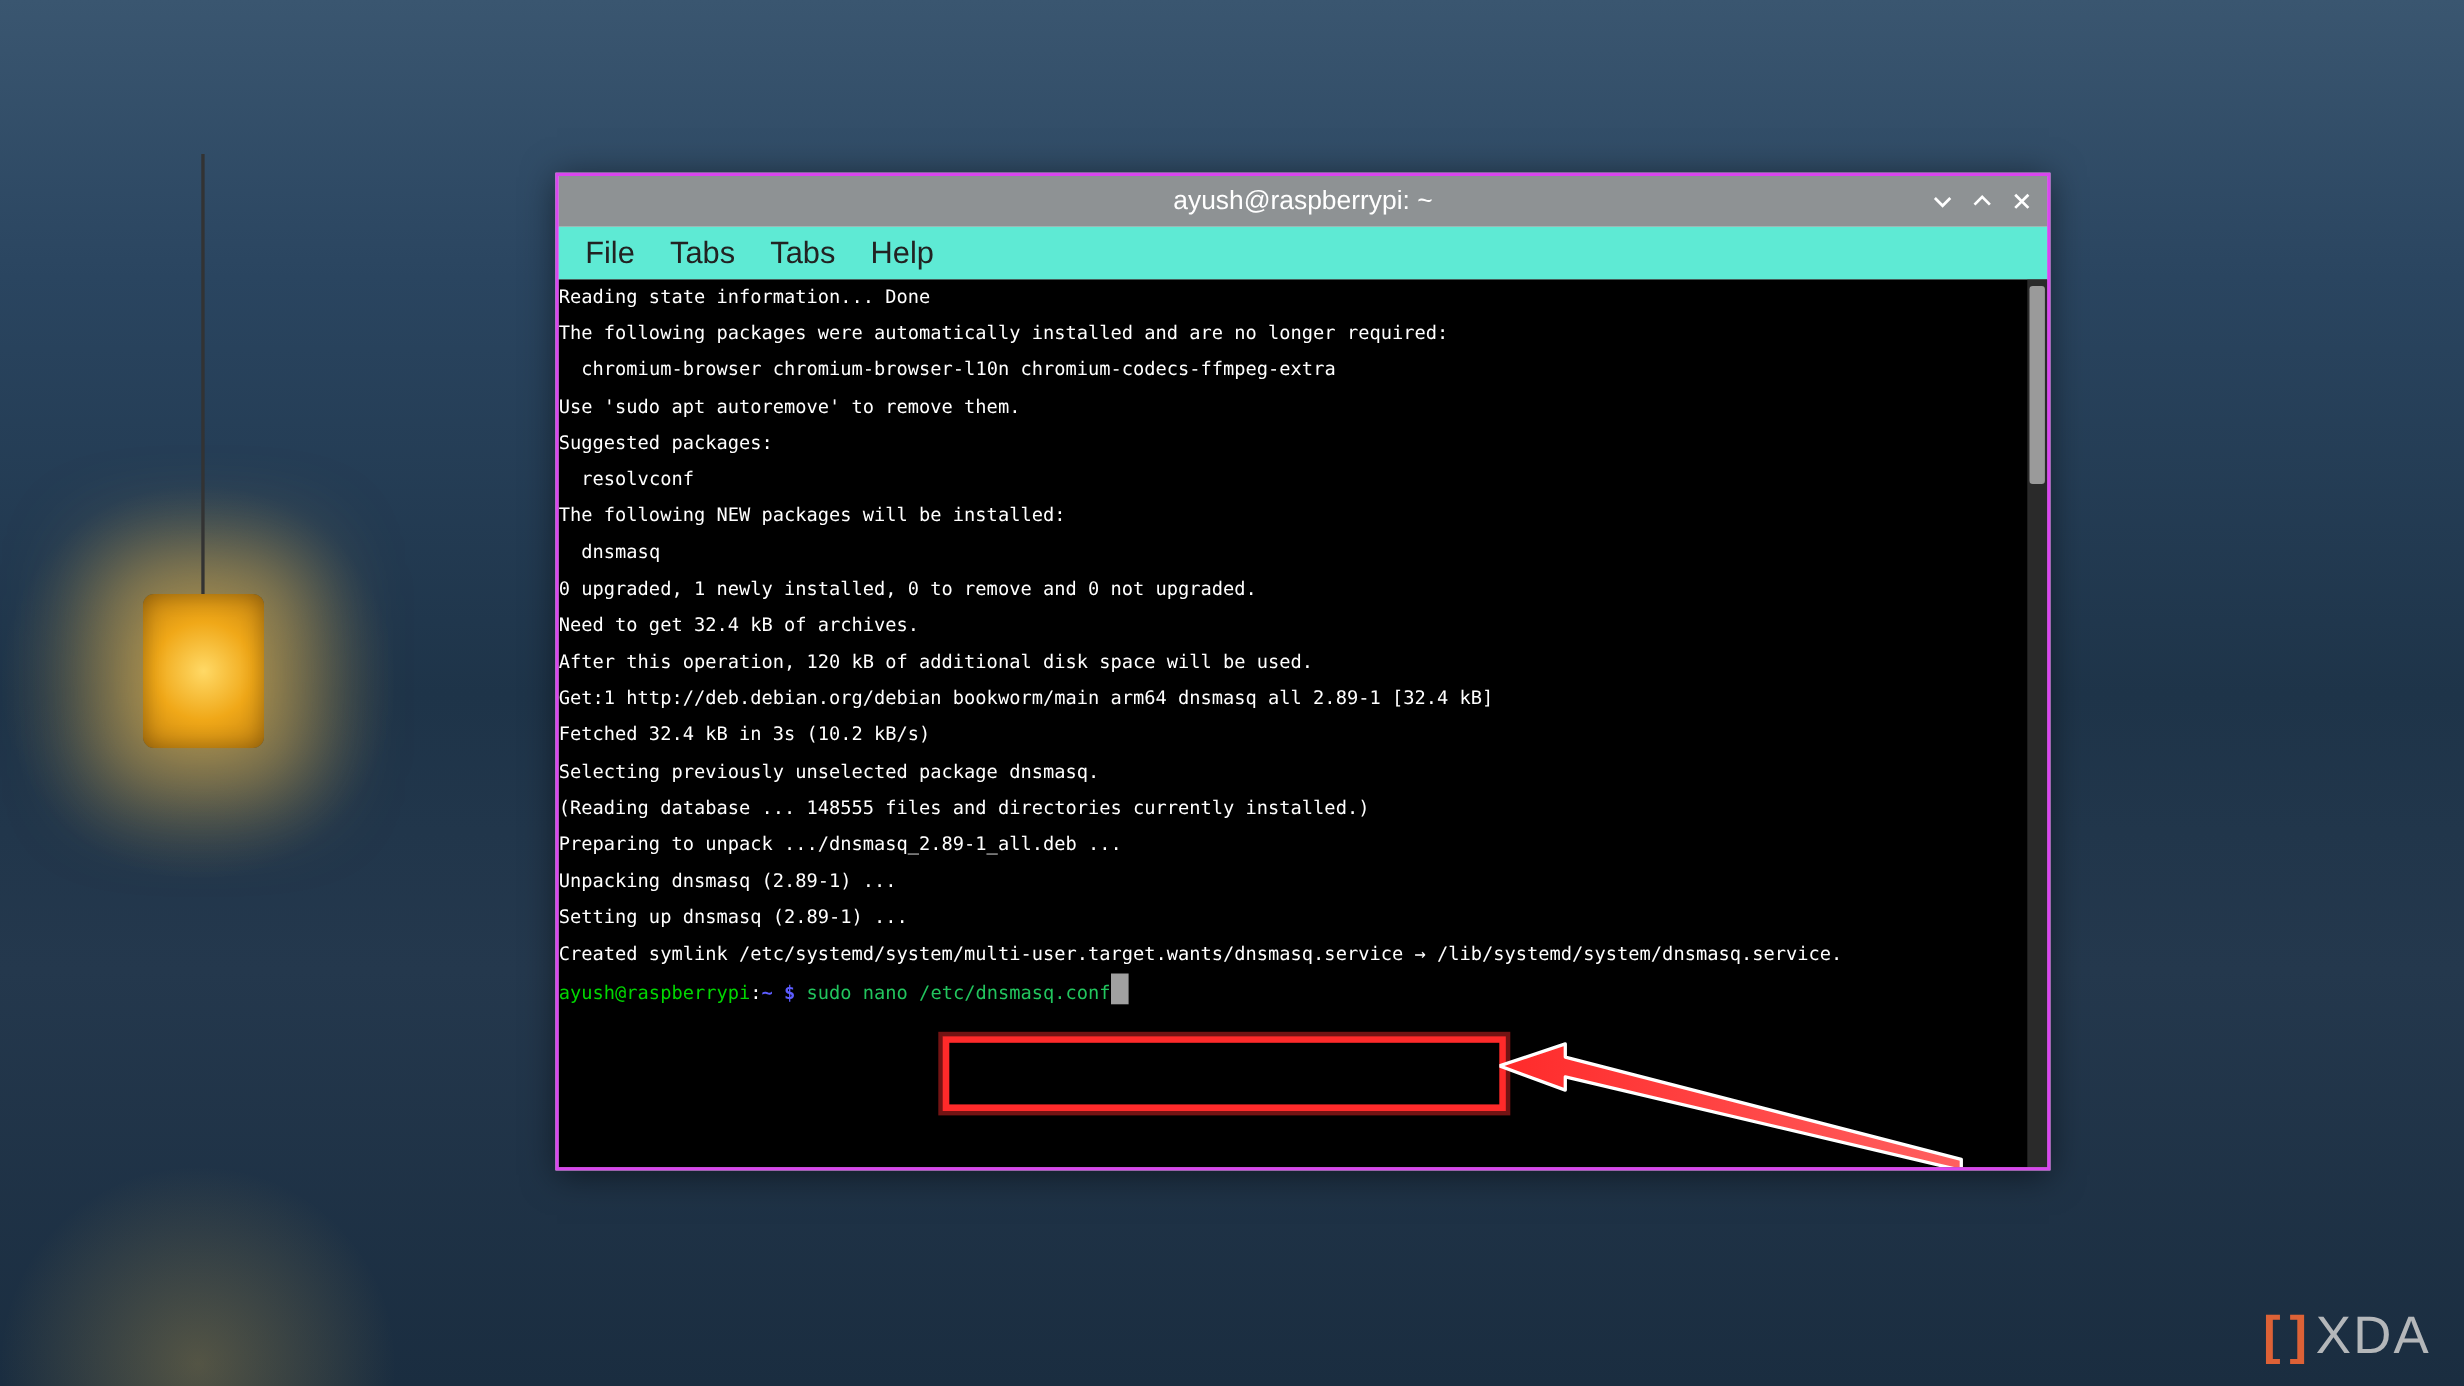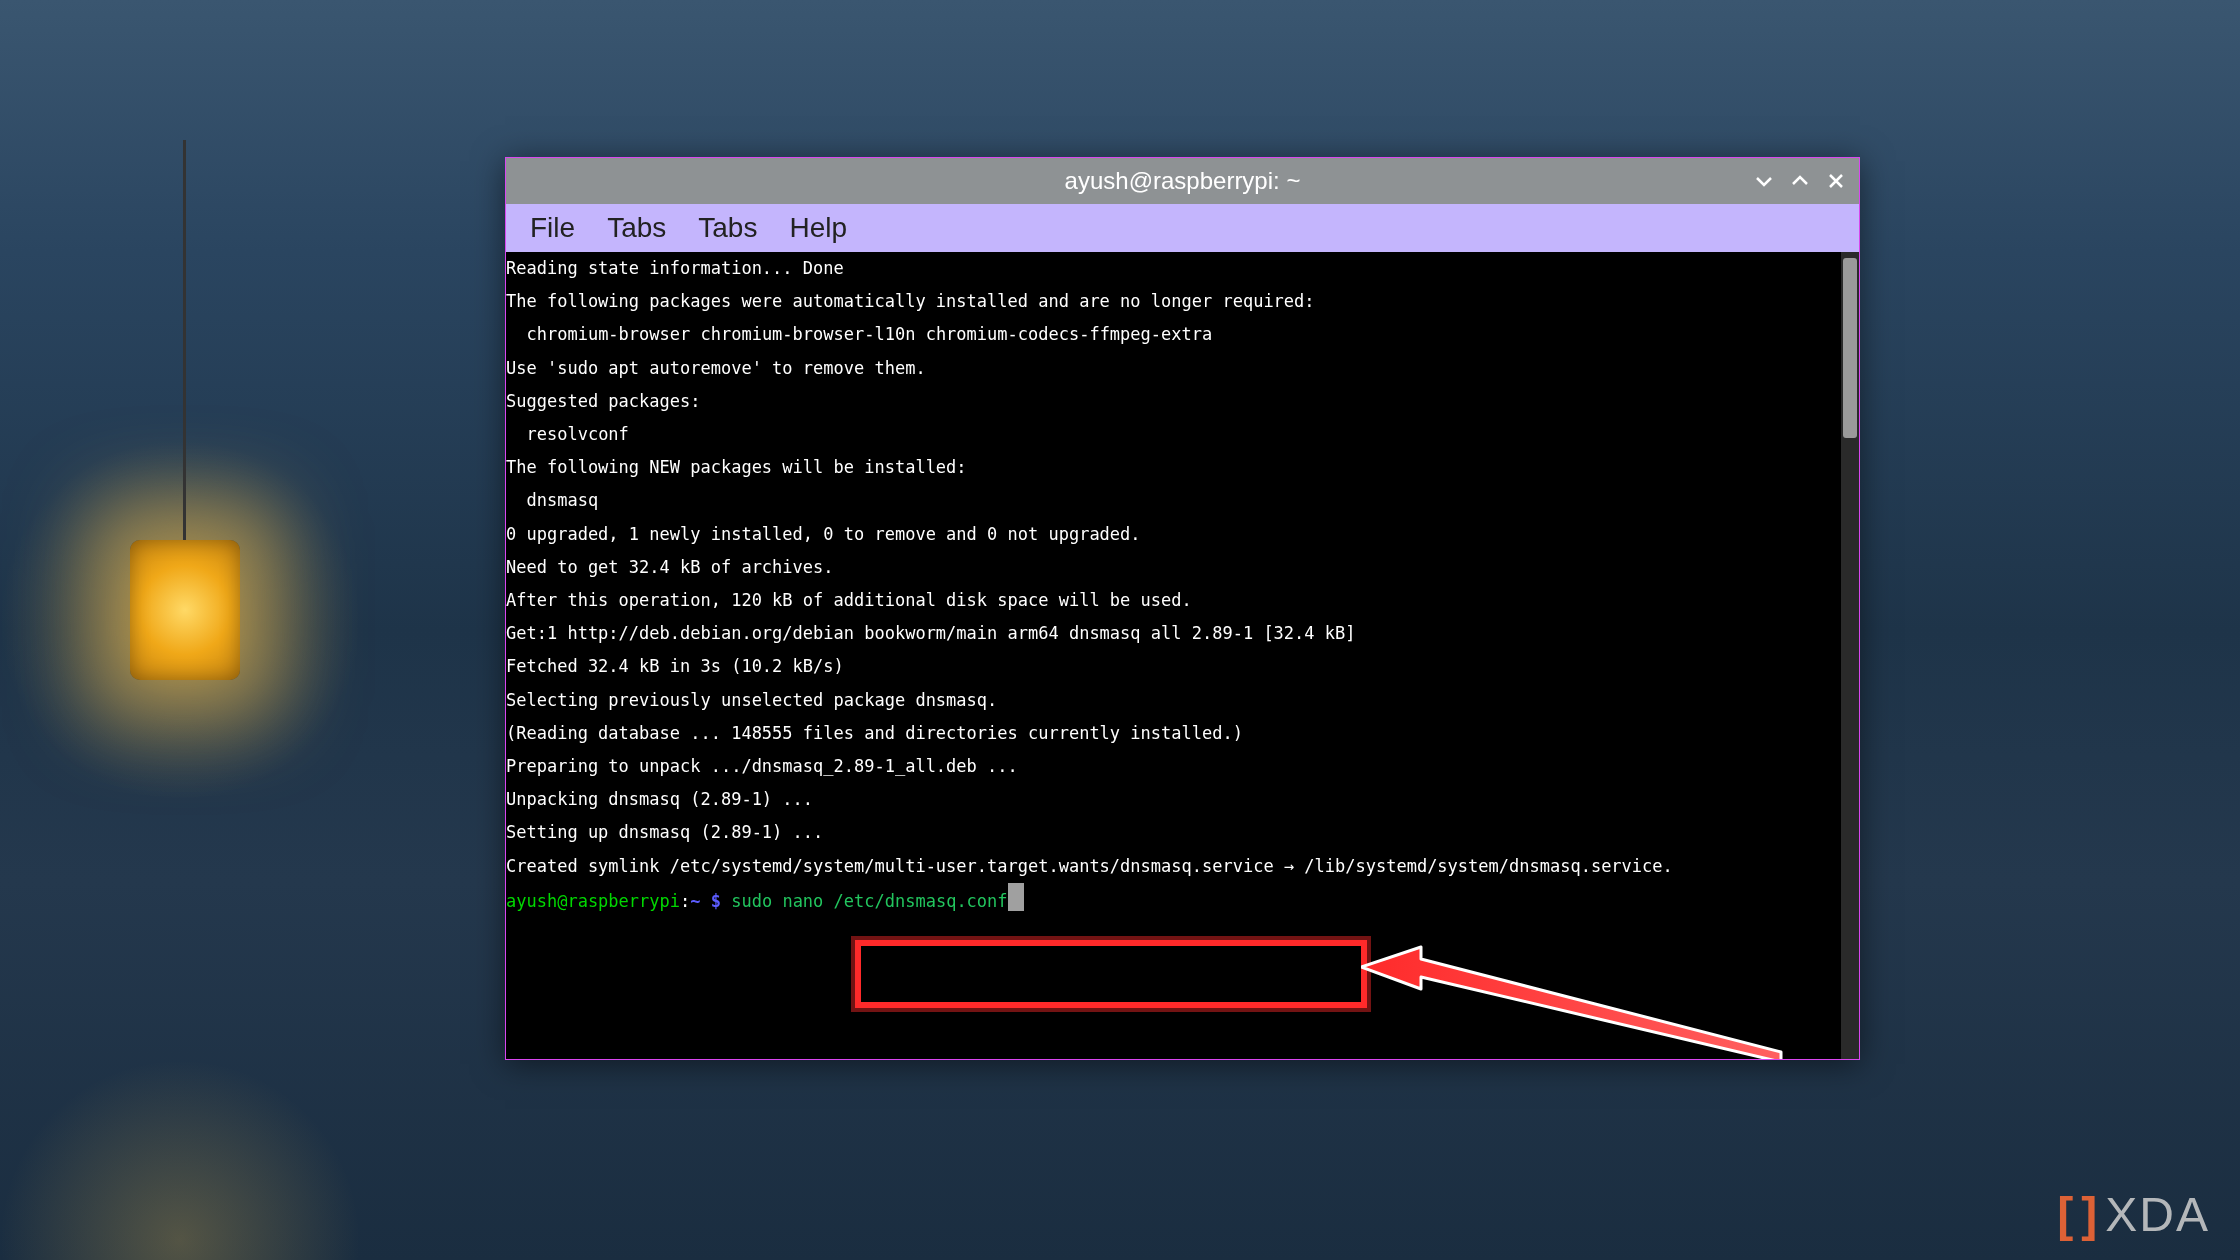--- a/index.html
+++ b/index.html
@@ -1,23 +1,23 @@
 <!DOCTYPE html>
 <html><head>
 <meta charset="utf-8">
 <style>
 body{margin:0;width:2240px;height:1260px;overflow:hidden;background:linear-gradient(180deg,#2a4560 0%,#1e3449 30%,#1a2d40 60%,#152436 100%);font-family:sans-serif;position:relative}
 .bg{position:absolute;inset:0;background:radial-gradient(ellipse 400px 400px at 180px 620px,rgba(255,200,80,.35) 0%,rgba(255,200,80,.15) 20%,transparent 45%),radial-gradient(ellipse 400px 400px at 180px 1240px,rgba(255,200,80,.25) 0%,transparent 45%),linear-gradient(180deg,#3a5670 0%,#2a4560 20%,#1e3449 50%,#24384d 70%,#1a2d40 100%)}
 .lantern{position:absolute;left:130px;top:540px;width:110px;height:140px;background:radial-gradient(circle,#ffd966 0%,#f0a818 50%,#c08010 100%);border-radius:10px;box-shadow:0 0 80px 40px rgba(255,200,80,.5),inset 0 0 20px rgba(0,0,0,.3)}
 .lantern::before{content:"";position:absolute;left:48%;bottom:100%;width:3px;height:400px;background:#333}
-.window{position:absolute;left:505px;top:157px;width:1353px;height:901px;background:#f7f4f0;border:1px solid #d946ef;box-shadow:0 4px 30px rgba(0,0,0,.5);display:flex;flex-direction:column}
+.window{position:absolute;left:505px;top:157px;width:1353px;height:901px;background:#f7f4f0;border:3px solid #d946ef;box-shadow:0 4px 30px rgba(0,0,0,.5);display:flex;flex-direction:column}
 .titlebar{height:46px;background:#8e9294;display:flex;align-items:center;justify-content:center;position:relative;color:#fff;font-size:24px;font-weight:400}
 .winbtns{position:absolute;right:8px;top:0;height:100%;display:flex;align-items:center;gap:6px}
 .winbtn{width:30px;height:30px;display:flex;align-items:center;justify-content:center;color:#fff;font-size:22px;cursor:pointer}
-.menubar{height:48px;background:#c4b5fd;display:flex;align-items:center;padding:0 10px;gap:4px;font-size:28px;color:#222}
+.menubar{height:48px;background:#5eead4;display:flex;align-items:center;padding:0 10px;gap:4px;font-size:28px;color:#222}
 .menuitem{padding:6px 14px;cursor:pointer}
 .term{flex:1;background:#000;color:#fff;font-family:"DejaVu Sans Mono","Liberation Mono",monospace;font-size:17px;line-height:33.2px;padding:0;position:relative;overflow:hidden}
 .term-inner{position:absolute;left:0;top:0;right:18px;white-space:pre-wrap;word-break:break-all}
 .scrollbar{position:absolute;right:0;top:0;bottom:0;width:18px;background:#2a2a2a}
 .scrollthumb{position:absolute;right:2px;top:6px;width:14px;height:180px;background:#9a9a9a;border-radius:3px}
 .prompt-user{color:#00d700;font-weight:normal}
 .prompt-path{color:#5c5cff;font-weight:bold}
 .prompt-dollar{color:#5c5cff;font-weight:bold}
 .cmd{color:#22c55e}
 .cursor{display:inline-block;width:16px;height:28px;background:#a0a0a0;vertical-align:text-bottom}

